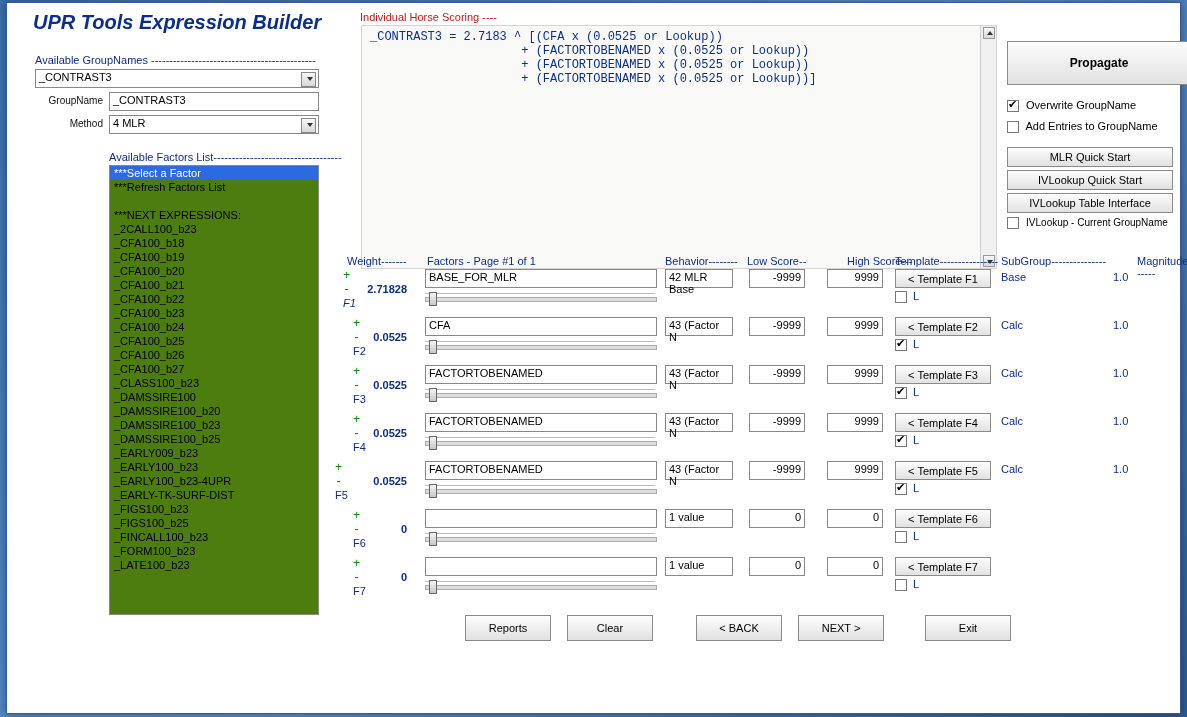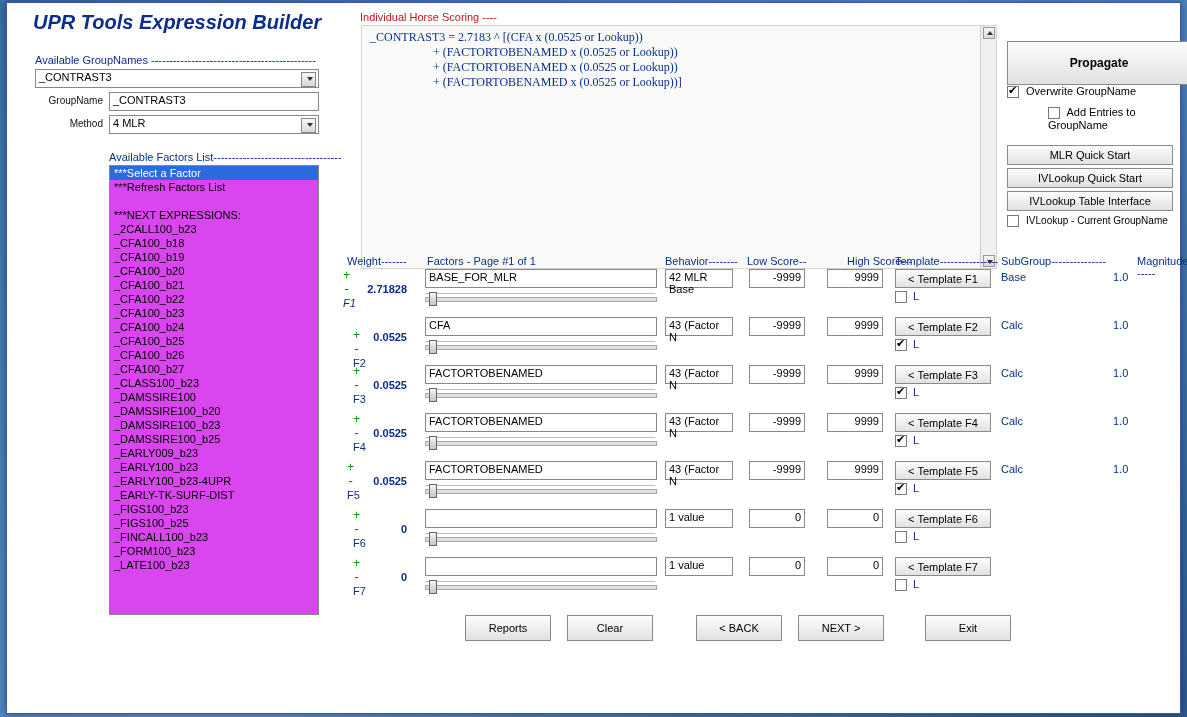--- a/index.html
+++ b/index.html
@@ -108,35 +108,35 @@
   .combo::before {
     content:''; position:absolute; right:5px; top:7px;
     width:0; height:0; z-index:2;
     border-left:3px solid transparent;
     border-right:3px solid transparent;
     border-top:4px solid #333;
   }
   .listbox {
     position:absolute;
     border: 1px solid #888;
-    background: #d946ef;
+    background: #4d7c0f;
     overflow-y: scroll;
     overflow-x: hidden;
     font-size: 11px;
   }
   .listbox div { padding: 0 4px; white-space:nowrap; height:14px; line-height:14px;}
   .listbox div.selected { background:#2b6bdf; color:#fff; }
   .formula-box {
     position:absolute;
     left:354px; top:22px;
     width:636px; height:244px;
     border:1px solid #d3d3d3;
     background:#f9f9f7;
     padding:4px 8px;
-    font-family: Liberation Serif, serif;
+    font-family: Liberation Mono, monospace;
     font-size: 12px;
     color:#0b2e8c;
     white-space: pre;
     overflow:auto;
   }
   .formula-scroll {
     position:absolute; right:0; top:0; bottom:0; width:16px;
     background:#f0f0f0; border-left:1px solid #ccc;
   }
   .formula-scroll .arrow { position:absolute; left:2px; width:12px; height:12px;
@@ -266,25 +266,25 @@
     <div style="position:absolute;left:353px;top:8px;" class="red-text">Individual Horse Scoring ----</div>
     <div class="formula-box"><span>_CONTRAST3 = 2.7183 ^ [(CFA x (0.0525 or Lookup))</span>
 <span>                     + (FACTORTOBENAMED x (0.0525 or Lookup))</span>
 <span>                     + (FACTORTOBENAMED x (0.0525 or Lookup))</span>
 <span>                     + (FACTORTOBENAMED x (0.0525 or Lookup))]</span><div class="formula-scroll"><div class="arrow up"></div><div class="arrow down"></div></div></div>
 
     <div class="side-panel">
       <div class="big-btn">
           <span>Propagate</span>
         </div>
-      <div style="">
+      <div style="margin-top:14px;">
         <span class="checkbox checked"></span>
         <span>Overwrite GroupName</span>
       </div>
-      <div style="margin-top:8px;margin-left:41px;">
+      <div style="margin-top:8px;">
         <span class="checkbox"></span>
         <span>Add Entries to GroupName</span>
       </div>
       <div style="height:14px;"></div>
       <div class="wide-btn">
           <span>MLR Quick Start</span>
         </div>
       <div class="wide-btn">
           <span>IVLookup Quick Start</span>
         </div>
@@ -317,21 +317,21 @@
           <div class="txtbox" style="position: absolute; left: 658px; top: 0px; width: 68px;">42 MLR Base</div>
           <div class="txtbox" style="position: absolute; left: 742px; top: 0px; width: 56px; text-align: right;">-9999</div>
           <div class="txtbox" style="position: absolute; left: 820px; top: 0px; width: 56px; text-align: right;">9999</div>
           <div class="tmpl-btn" style="position: absolute; left: 888px; top: 0px;">&lt; Template F1</div>
           <span class="checkbox" style="position: absolute; left: 888px; top: 22px;"></span>
           <span class="Ltext" style="position: absolute; left: 906px; top: 21px;">L</span>
           <div class="blue-label" style="position: absolute; left: 994px; top: 2px;">Base</div>
           <div class="blue-label" style="position: absolute; left: 1106px; top: 2px;">1.0</div>
         </div>
         <div style="position: absolute; left: 0px; top: 314px;">
-          <div style="position: absolute; left: 346px; top: 0px; margin-top: 12px;"><span class="plusminus"><span class="plus">+</span> <span class="minus">-</span></span> <span class="rowlbl">F2</span></div>
+          <div style="position: absolute; left: 346px; top: 0px;"><span class="plusminus"><span class="plus">+</span> <span class="minus">-</span></span> <span class="rowlbl">F2</span></div>
           <div class="weight" style="position: absolute; left: 346px; top: 14px; width: 54px;">0.0525</div>
           <div class="txtbox" style="position: absolute; left: 418px; top: 0px; width: 232px;">CFA</div>
           <div class="slider" style="position: absolute; left: 418px; top: 20px;">
             <div class="thumb"></div>
           </div>
           <div class="txtbox" style="position: absolute; left: 658px; top: 0px; width: 68px;">43 (Factor N</div>
           <div class="txtbox" style="position: absolute; left: 742px; top: 0px; width: 56px; text-align: right;">-9999</div>
           <div class="txtbox" style="position: absolute; left: 820px; top: 0px; width: 56px; text-align: right;">9999</div>
           <div class="tmpl-btn" style="position: absolute; left: 888px; top: 0px;">&lt; Template F2</div>
           <span class="checkbox checked" style="position: absolute; left: 888px; top: 22px;"></span>
@@ -365,21 +365,21 @@
           <div class="txtbox" style="position: absolute; left: 658px; top: 0px; width: 68px;">43 (Factor N</div>
           <div class="txtbox" style="position: absolute; left: 742px; top: 0px; width: 56px; text-align: right;">-9999</div>
           <div class="txtbox" style="position: absolute; left: 820px; top: 0px; width: 56px; text-align: right;">9999</div>
           <div class="tmpl-btn" style="position: absolute; left: 888px; top: 0px;">&lt; Template F4</div>
           <span class="checkbox checked" style="position: absolute; left: 888px; top: 22px;"></span>
           <span class="Ltext" style="position: absolute; left: 906px; top: 21px;">L</span>
           <div class="blue-label" style="position: absolute; left: 994px; top: 2px;">Calc</div>
           <div class="blue-label" style="position: absolute; left: 1106px; top: 2px;">1.0</div>
         </div>
         <div style="position: absolute; left: 0px; top: 458px;">
-          <div style="position: absolute; left: 340px; top: 0px;"><span class="plusminus"><span class="plus">+</span> <span class="minus">-</span></span> <span class="rowlbl">F5</span></div>
+          <div style="position: absolute; left: 328px; top: 0px;"><span class="plusminus"><span class="plus">+</span> <span class="minus">-</span></span> <span class="rowlbl">F5</span></div>
           <div class="weight" style="position: absolute; left: 346px; top: 14px; width: 54px;">0.0525</div>
           <div class="txtbox" style="position: absolute; left: 418px; top: 0px; width: 232px;">FACTORTOBENAMED</div>
           <div class="slider" style="position: absolute; left: 418px; top: 20px;">
             <div class="thumb"></div>
           </div>
           <div class="txtbox" style="position: absolute; left: 658px; top: 0px; width: 68px;">43 (Factor N</div>
           <div class="txtbox" style="position: absolute; left: 742px; top: 0px; width: 56px; text-align: right;">-9999</div>
           <div class="txtbox" style="position: absolute; left: 820px; top: 0px; width: 56px; text-align: right;">9999</div>
           <div class="tmpl-btn" style="position: absolute; left: 888px; top: 0px;">&lt; Template F5</div>
           <span class="checkbox checked" style="position: absolute; left: 888px; top: 22px;"></span>

